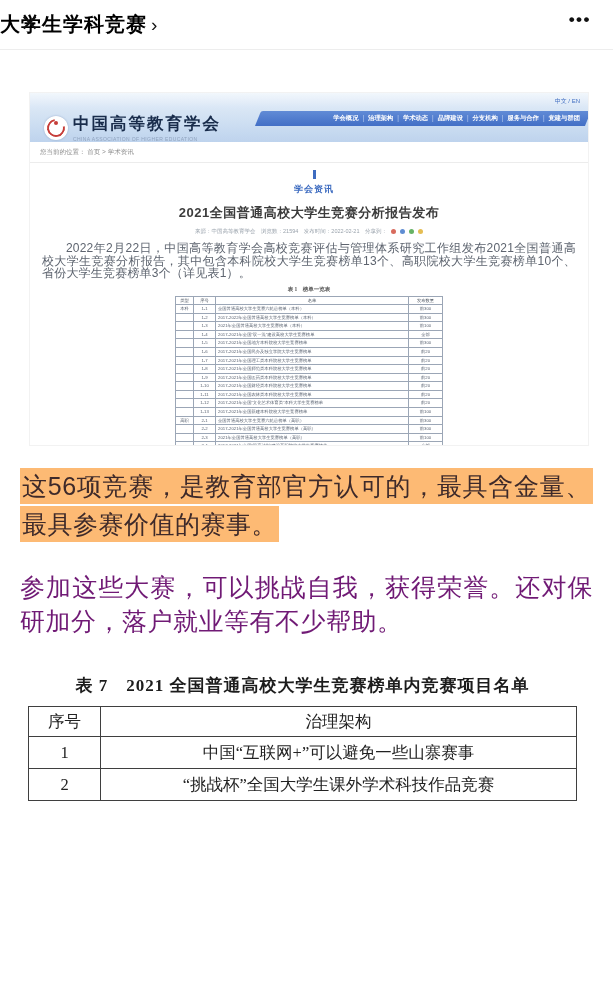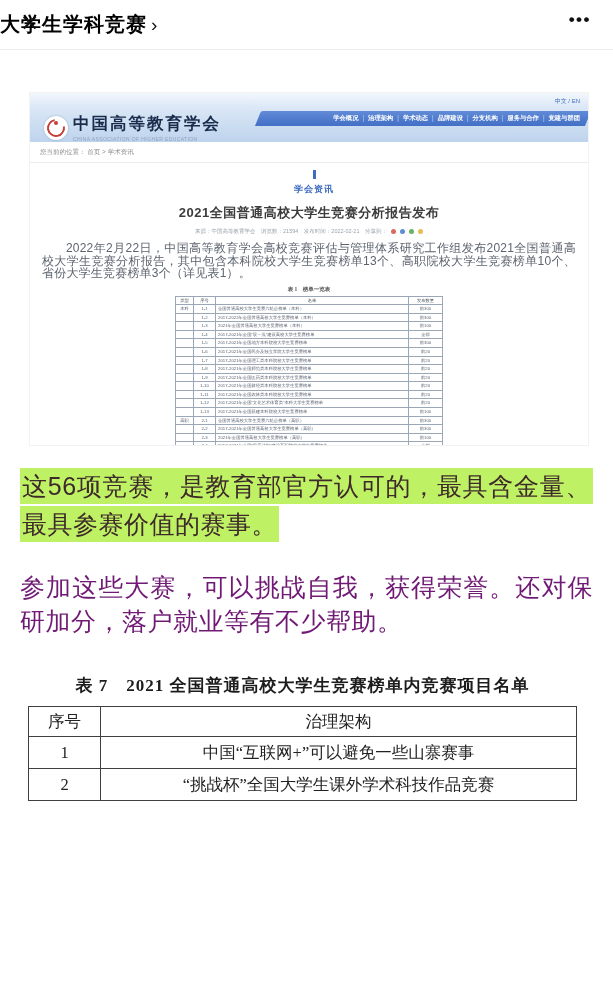--- a/index.html
+++ b/index.html
@@ -75,21 +75,21 @@
     text-align:left; font-weight:400; overflow:hidden; white-space:nowrap; }
   table.t1 th { text-align:center; color:#49525f; }
   table.t1 .c-group { width:18px; text-align:center; }
   table.t1 .c-seq { width:22px; text-align:center; }
   table.t1 .c-count { width:34px; text-align:center; }
 
   
   .article { padding:0 20px; }
   .hl-para { margin-top:22px; font-size:25px; line-height:38px; text-align:justify; text-align-last:left;
     letter-spacing:.5px; }
-  .hl { background:#bef264; color:#3e2a2a; padding:4px 2px; -webkit-box-decoration-break:clone;
+  .hl { background:#fdba74; color:#3e2a2a; padding:4px 2px; -webkit-box-decoration-break:clone;
     box-decoration-break:clone; }
   .para { margin-top:27px; font-size:25px; line-height:34px; color:#701a75; text-align:justify;
     text-align-last:left; letter-spacing:.5px; }
 
   
   .t2-wrap { margin:36px 0 0 28px; width:549px; font-family:"Liberation Serif", serif; }
   .t2-caption { text-align:center; font-size:17px; font-weight:700; color:#1c1c1c;
     letter-spacing:1px; margin-bottom:9px; }
   table.t2 { width:100%; border-collapse:collapse; font-size:16.5px; color:#222; }
   table.t2 th, table.t2 td { border:1.3px solid #3f3f3f; text-align:center; font-weight:400; }

